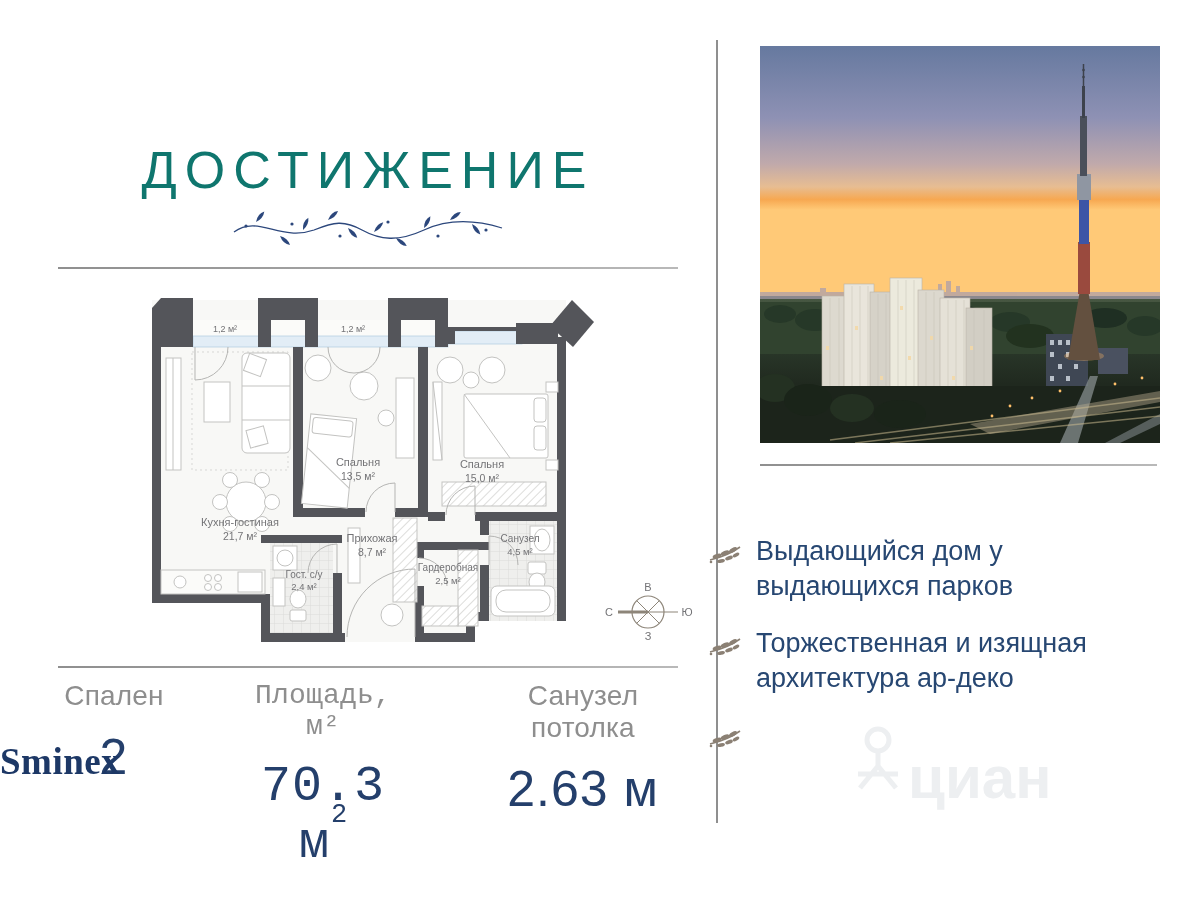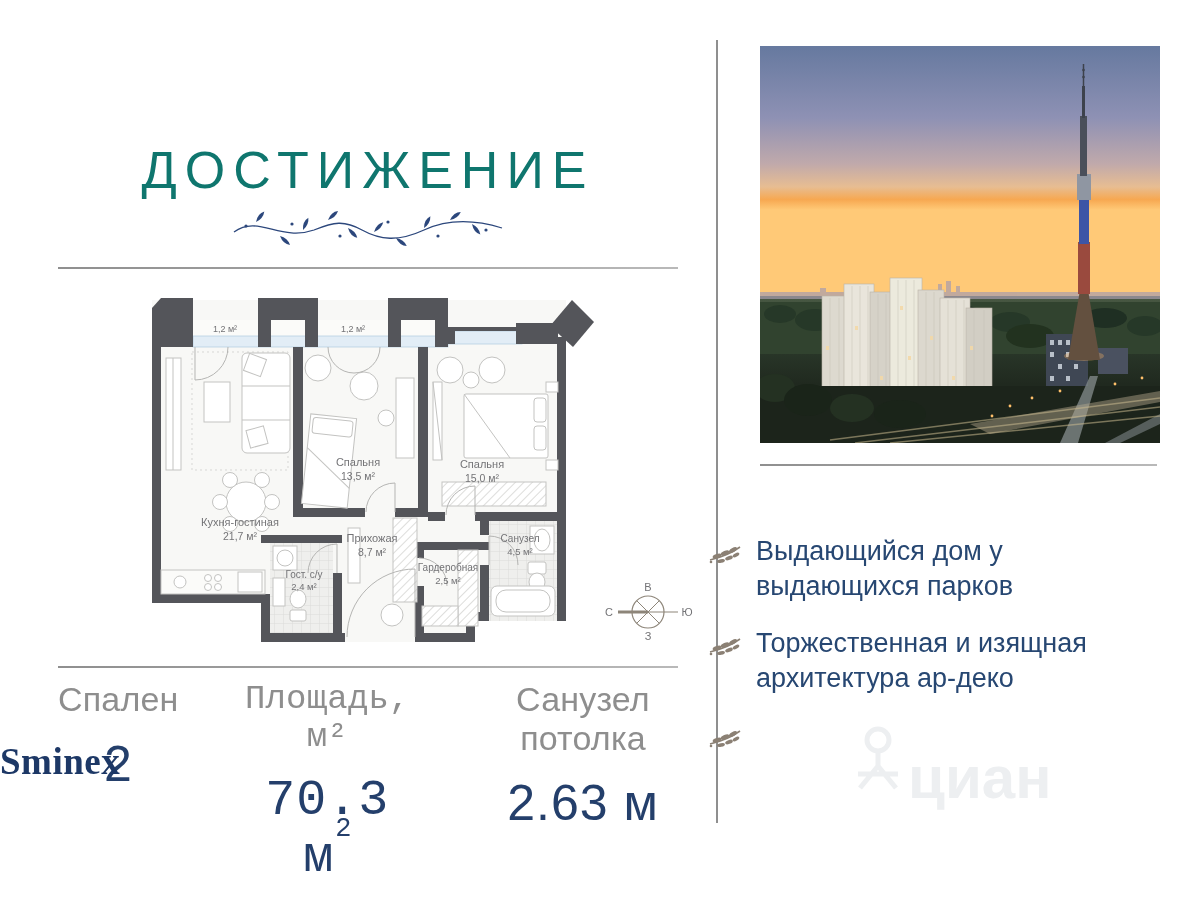--- a/index.html
+++ b/index.html
@@ -14,21 +14,21 @@
   .d1{left:58px;top:267px;width:620px;}
   .d2{left:58px;top:666px;width:620px;}
   .d3{left:760px;top:464px;width:397px;}
   .vdivider{left:716px;top:40px;width:2px;height:783px;background:#8f8f8f;}
   
   .stats{left:58px;top:680px;width:632px;display:flex;justify-content:space-between;}
   .stat{text-align:center;}
   .stat:nth-child(1){flex:0 0 112px;}
   .stat:nth-child(2){flex:0 0 180px;font-family:Liberation Mono, monospace;}
   .stat:nth-child(3){flex:0 0 214px;}
-  .stat-label{font-size:34px;color:#8e8e8e;letter-spacing:.2px;}
+  .stat-label{font-size:28px;color:#8e8e8e;letter-spacing:.2px;}
   .stat-value{font-size:50px;color:#243f6b;margin-top:16px;letter-spacing:1px;font-weight:400;}
   .stat-value sup{font-size:27px;position:relative;top:-17px;left:1px;}
   
   .photo{left:760px;top:46px;}
   .features{left:708px;top:486px;width:412px;margin-top:48px;}
   .feature{display:flex;margin-bottom:22px;}
   .feature .ico{flex:none;width:34px;margin:9px 14px 0 0;}
   .feature .txt{font-size:27px;line-height:35px;color:#274772;white-space:pre-line;}
   .watermark{left:846px;top:716px;opacity:1;}
   .logo{left:0;top:740px;width:1152px;text-align:left;

